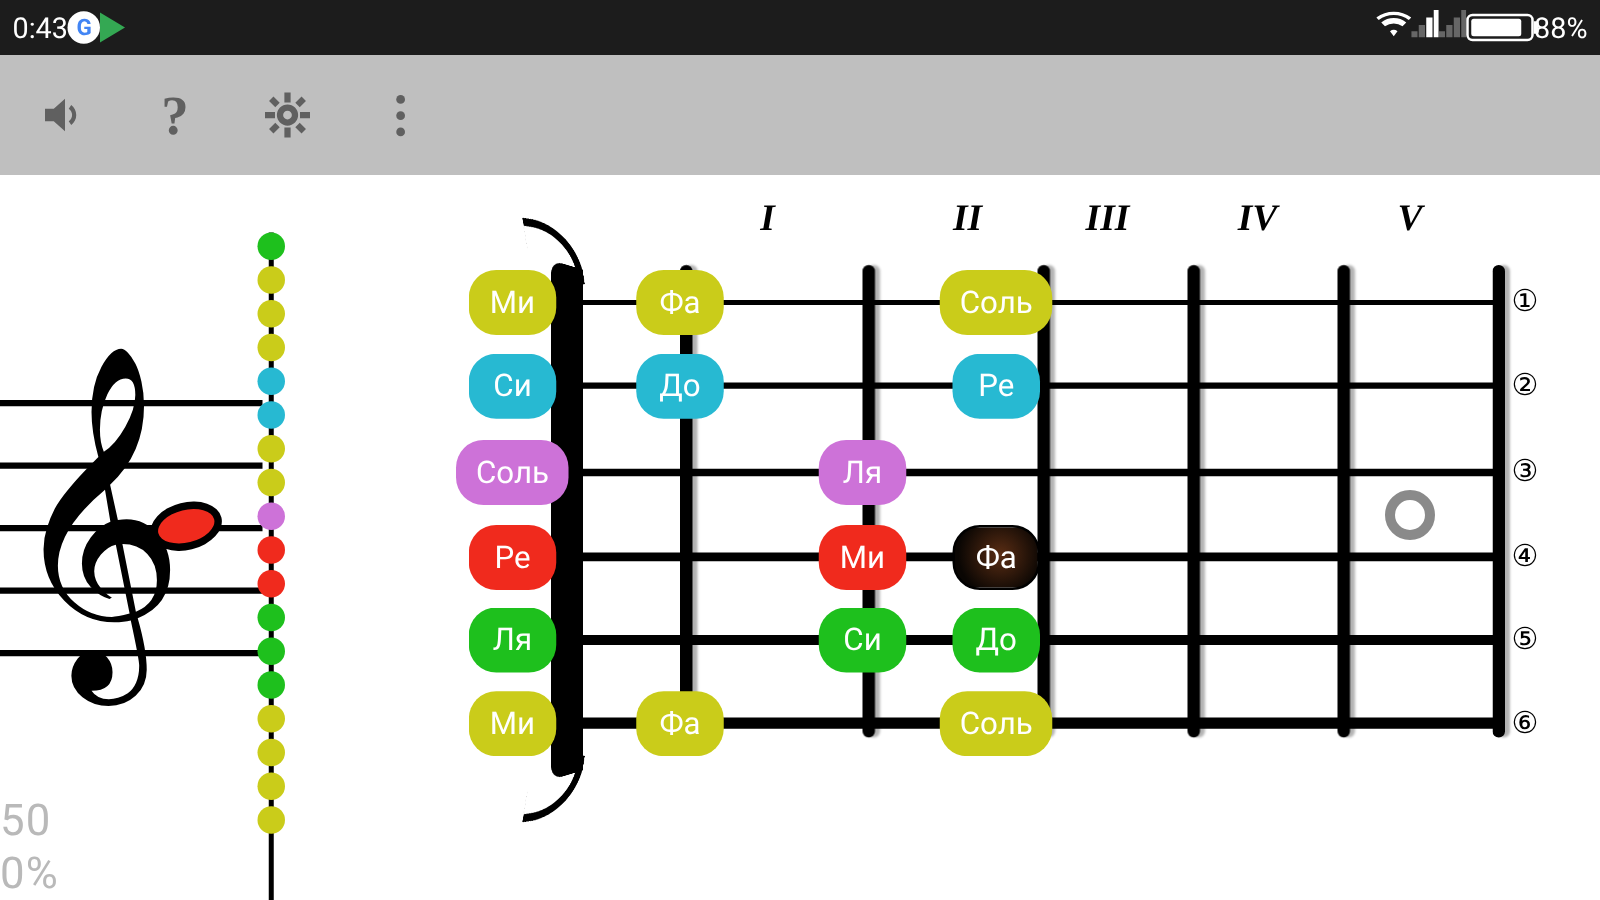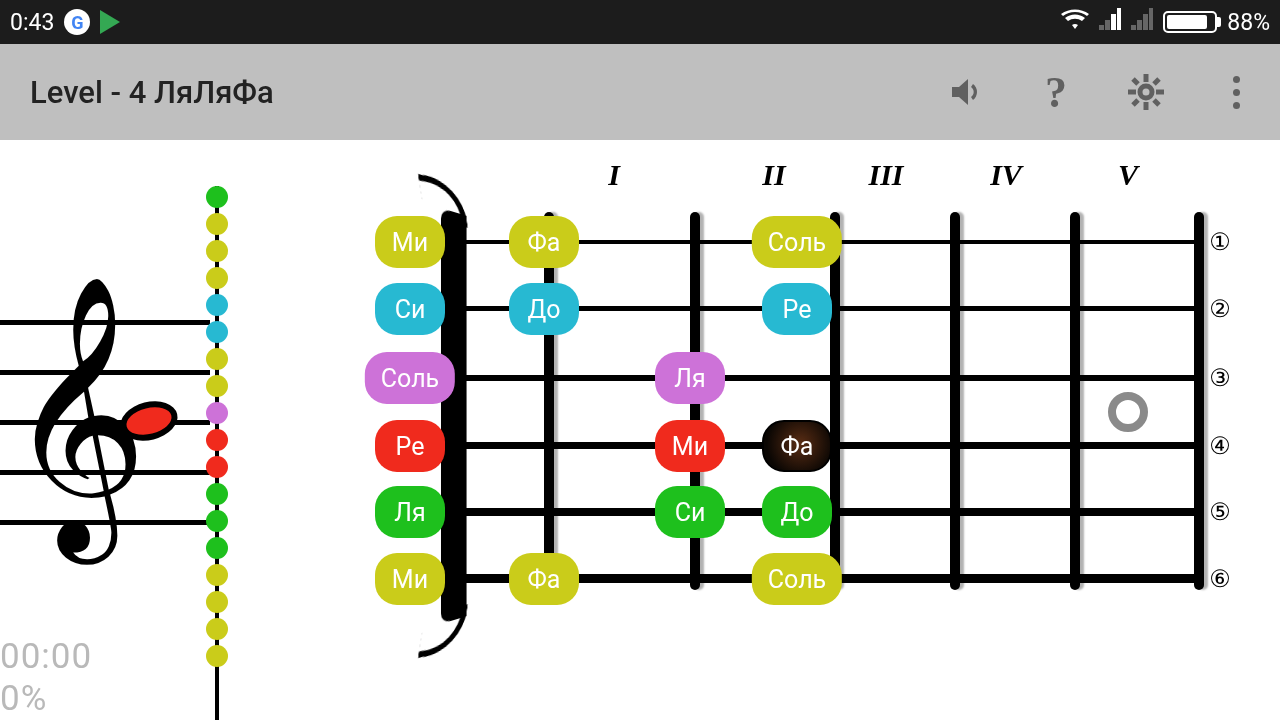--- a/index.html
+++ b/index.html
@@ -4,21 +4,21 @@
   <style>
     * { margin: 0; padding: 0; box-sizing: border-box; }
     html, body { width: 1280px; height: 720px; overflow: hidden; font-family: Roboto, Arial, sans-serif; background: #fff; }
 
     
     .status-bar {
       display: flex; justify-content: space-between; align-items: center;
       height: 44px; background: #1c1c1c; color: #fff; padding: 0 10px;
       font-size: 23px; font-weight: 400;
     }
-    .status-bar .left, .status-bar .right { display: flex; align-items: center; gap: 10px; }
+    .status-bar .left, .status-bar .right { display: flex; align-items: center; }
     .battery-cap {
       display: inline-block; width: 54px; height: 22px;
       border: 2.5px solid #fff; border-radius: 5px; position: relative;
     }
     .battery-cap::after {
       content: ''; position: absolute; right: -6px; top: 4px;
       width: 4px; height: 10px; background: #fff; border-radius: 0 2px 2px 0;
     }
     .battery-cap i {
       display: block; position: absolute; left: 2px; top: 2px; bottom: 2px;
@@ -148,21 +148,20 @@
         </svg>
     </span>
     <span class="battery-cap">
         <i></i>
       </span>
     <span>88%</span>
   </div>
 </div>
 
 <div class="app-bar">
-  <div class="title">Level - 4 ЛяЛяФа</div>
   <div class="actions">
     <div class="icon-wrap">
       <svg width="40" height="40" viewBox="0 0 40 40">
           <path fill="#606060" d="M6 15v10h7l9 8V7l-9 8zM27 12a10 10 0 010 16l-2-3a6 6 0 000-10z"></path>
         </svg>
     </div>
     <div class="icon-wrap" style="font-size:44px;font-weight:700;font-family:'Times New Roman',serif;">?</div>
     <div class="icon-wrap">
       <svg width="40" height="40" viewBox="0 0 40 40">
           <circle cx="20" cy="20" r="6" fill="none" stroke="#606060" stroke-width="5"></circle>
@@ -196,21 +195,21 @@
       <div class="line" style="top:0"></div>
       <div class="line" style="top:50px"></div>
       <div class="line" style="top:100px"></div>
       <div class="line" style="top:150px"></div>
       <div class="line" style="top:200px"></div>
       <div class="clef">𝄞</div>
       <div class="note-head" style="left:120px; top:82px; background:#f02a1d;"></div>
     </div>
 
     <div class="stats">
-      <div>00:00</div>
+      <div>50</div>
       <div>0%</div>
     </div>
 
     <div class="dot-col">
       <div class="stem"></div>
 
     <div class="dot" style="background: rgb(30, 192, 29); top: 0px;"></div>
         <div class="dot" style="background: rgb(202, 204, 26); top: 27px;"></div>
         <div class="dot" style="background: rgb(202, 204, 26); top: 54px;"></div>
         <div class="dot" style="background: rgb(202, 204, 26); top: 81px;"></div>

